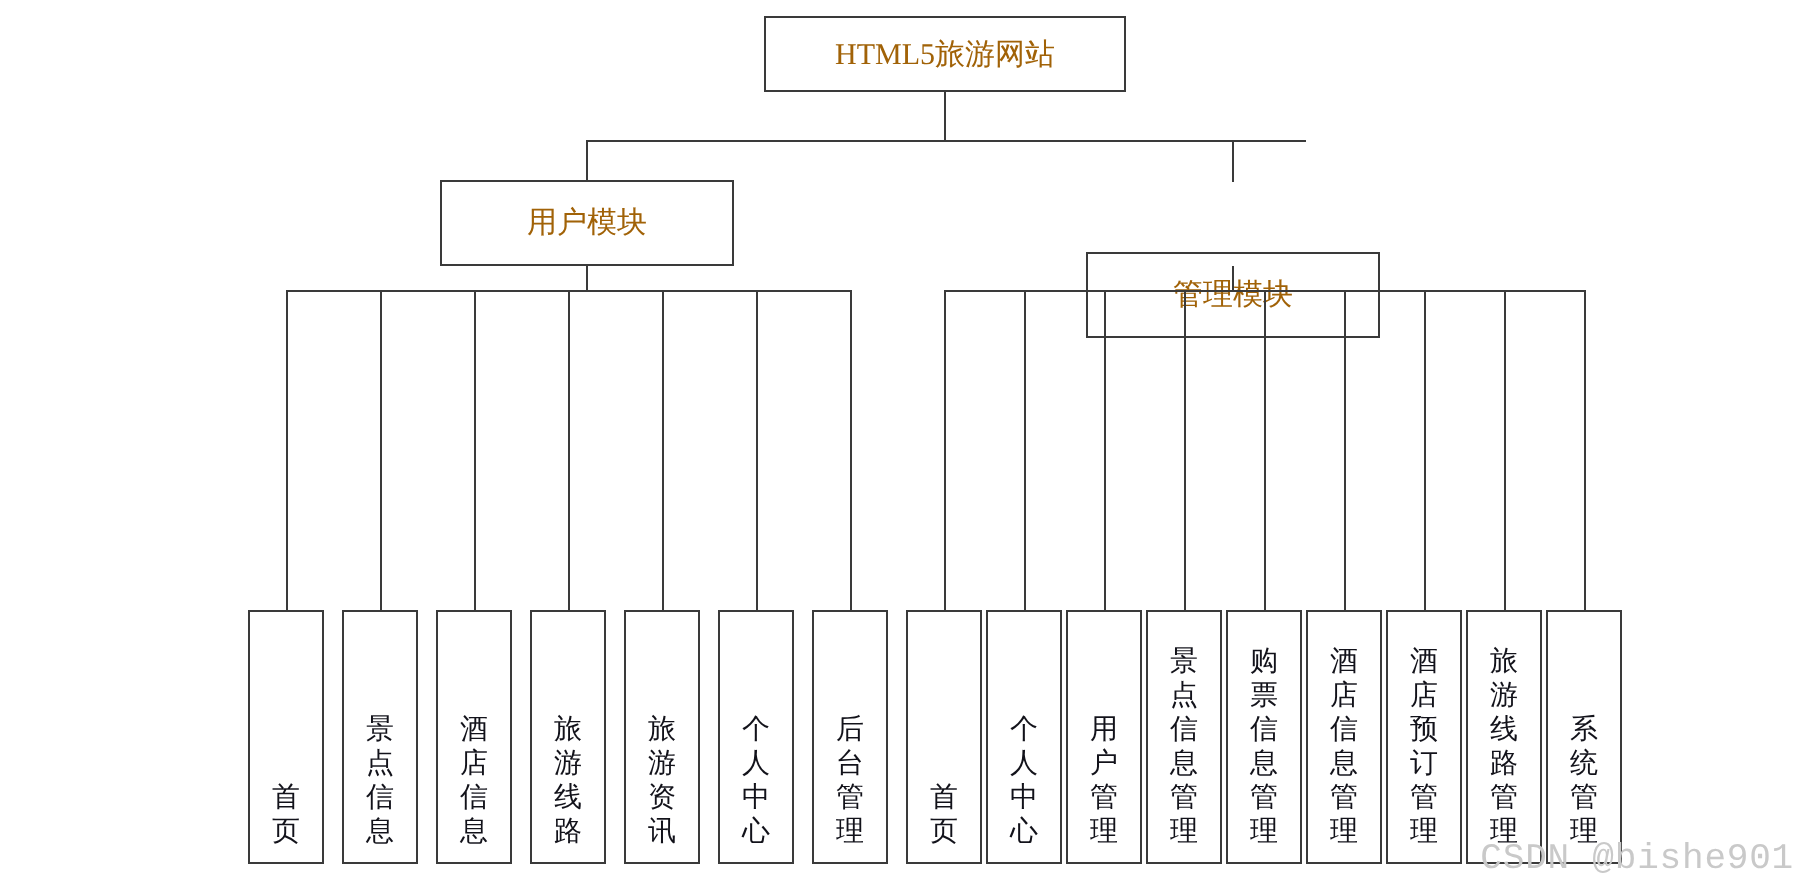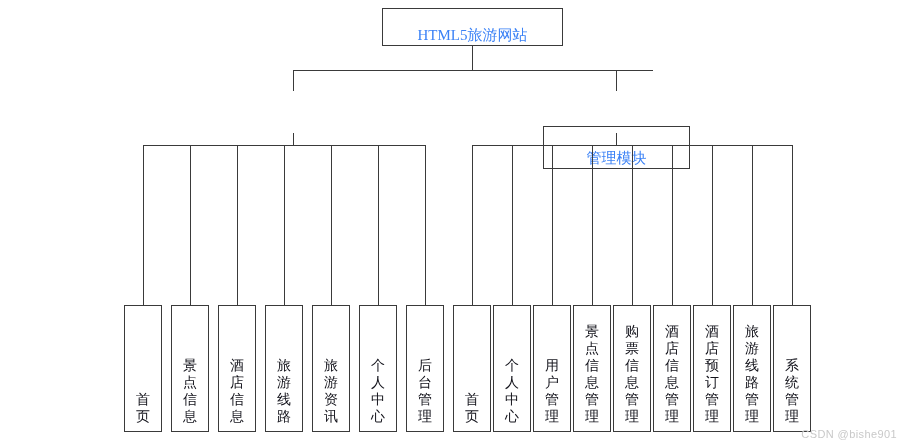--- a/index.html
+++ b/index.html
@@ -13,23 +13,23 @@
     height: 444px;
     background: #ffffff;
     font-family: "Liberation Serif", "DejaVu Serif", serif;
     overflow: hidden;
   }
   .node {
     position: absolute;
     box-sizing: border-box;
     border: 1.3px solid #3a3a3a;
     background: #ffffff;
-    color: #3b82f6;
+    color: #a16207;
     display: flex;
-    align-items: flex-end;
+    align-items: center;
     justify-content: center;
   }
   .node-root {
     left: 382px;
     top: 8px;
     width: 181px;
     height: 38px;
     font-size: 15px;
   }
   .node-l2 {
@@ -67,22 +67,22 @@
     position: absolute;
     background: #3a3a3a;
   }
   .line.h { height: 1.3px; }
   .line.v { width: 1.3px; }
 
   .watermark {
     position: absolute;
     right: 6px;
     bottom: 4px;
-    font-family: Liberation Sans, sans-serif;
-    font-size: 11px;
+    font-family: Liberation Mono, monospace;
+    font-size: 18px;
     color: #c9c9c9;
     letter-spacing: 0.4px;
     user-select: none;
   }
 </style>
 </head>
 <body>
 
 <div id="canvas">
 
@@ -90,20 +90,23 @@
     <span>HTML5旅游网站</span>
   </div>
 
   <div class="line v" style="left:472px; top:46px; height:24px;"></div>
 
   <div class="line h" style="left:293px; top:70px; width:360px;"></div>
 
   <div class="line v" style="left:293px; top:70px; height:21px;"></div>
   <div class="line v" style="left:616px; top:70px; height:21px;"></div>
 
+  <div class="node node-l2 user">
+    <span>用户模块</span>
+  </div>
   <div class="node node-l2 admin">
     <span>管理模块</span>
   </div>
 
   <div class="line v" style="left:293px; top:133px; height:13px;"></div>
   <div class="line v" style="left:616px; top:133px; height:13px;"></div>
 
   <div class="line h" style="left:143px; top:145px; width:283px;"></div>
   <div class="line h" style="left:472px; top:145px; width:320px;"></div>
 

